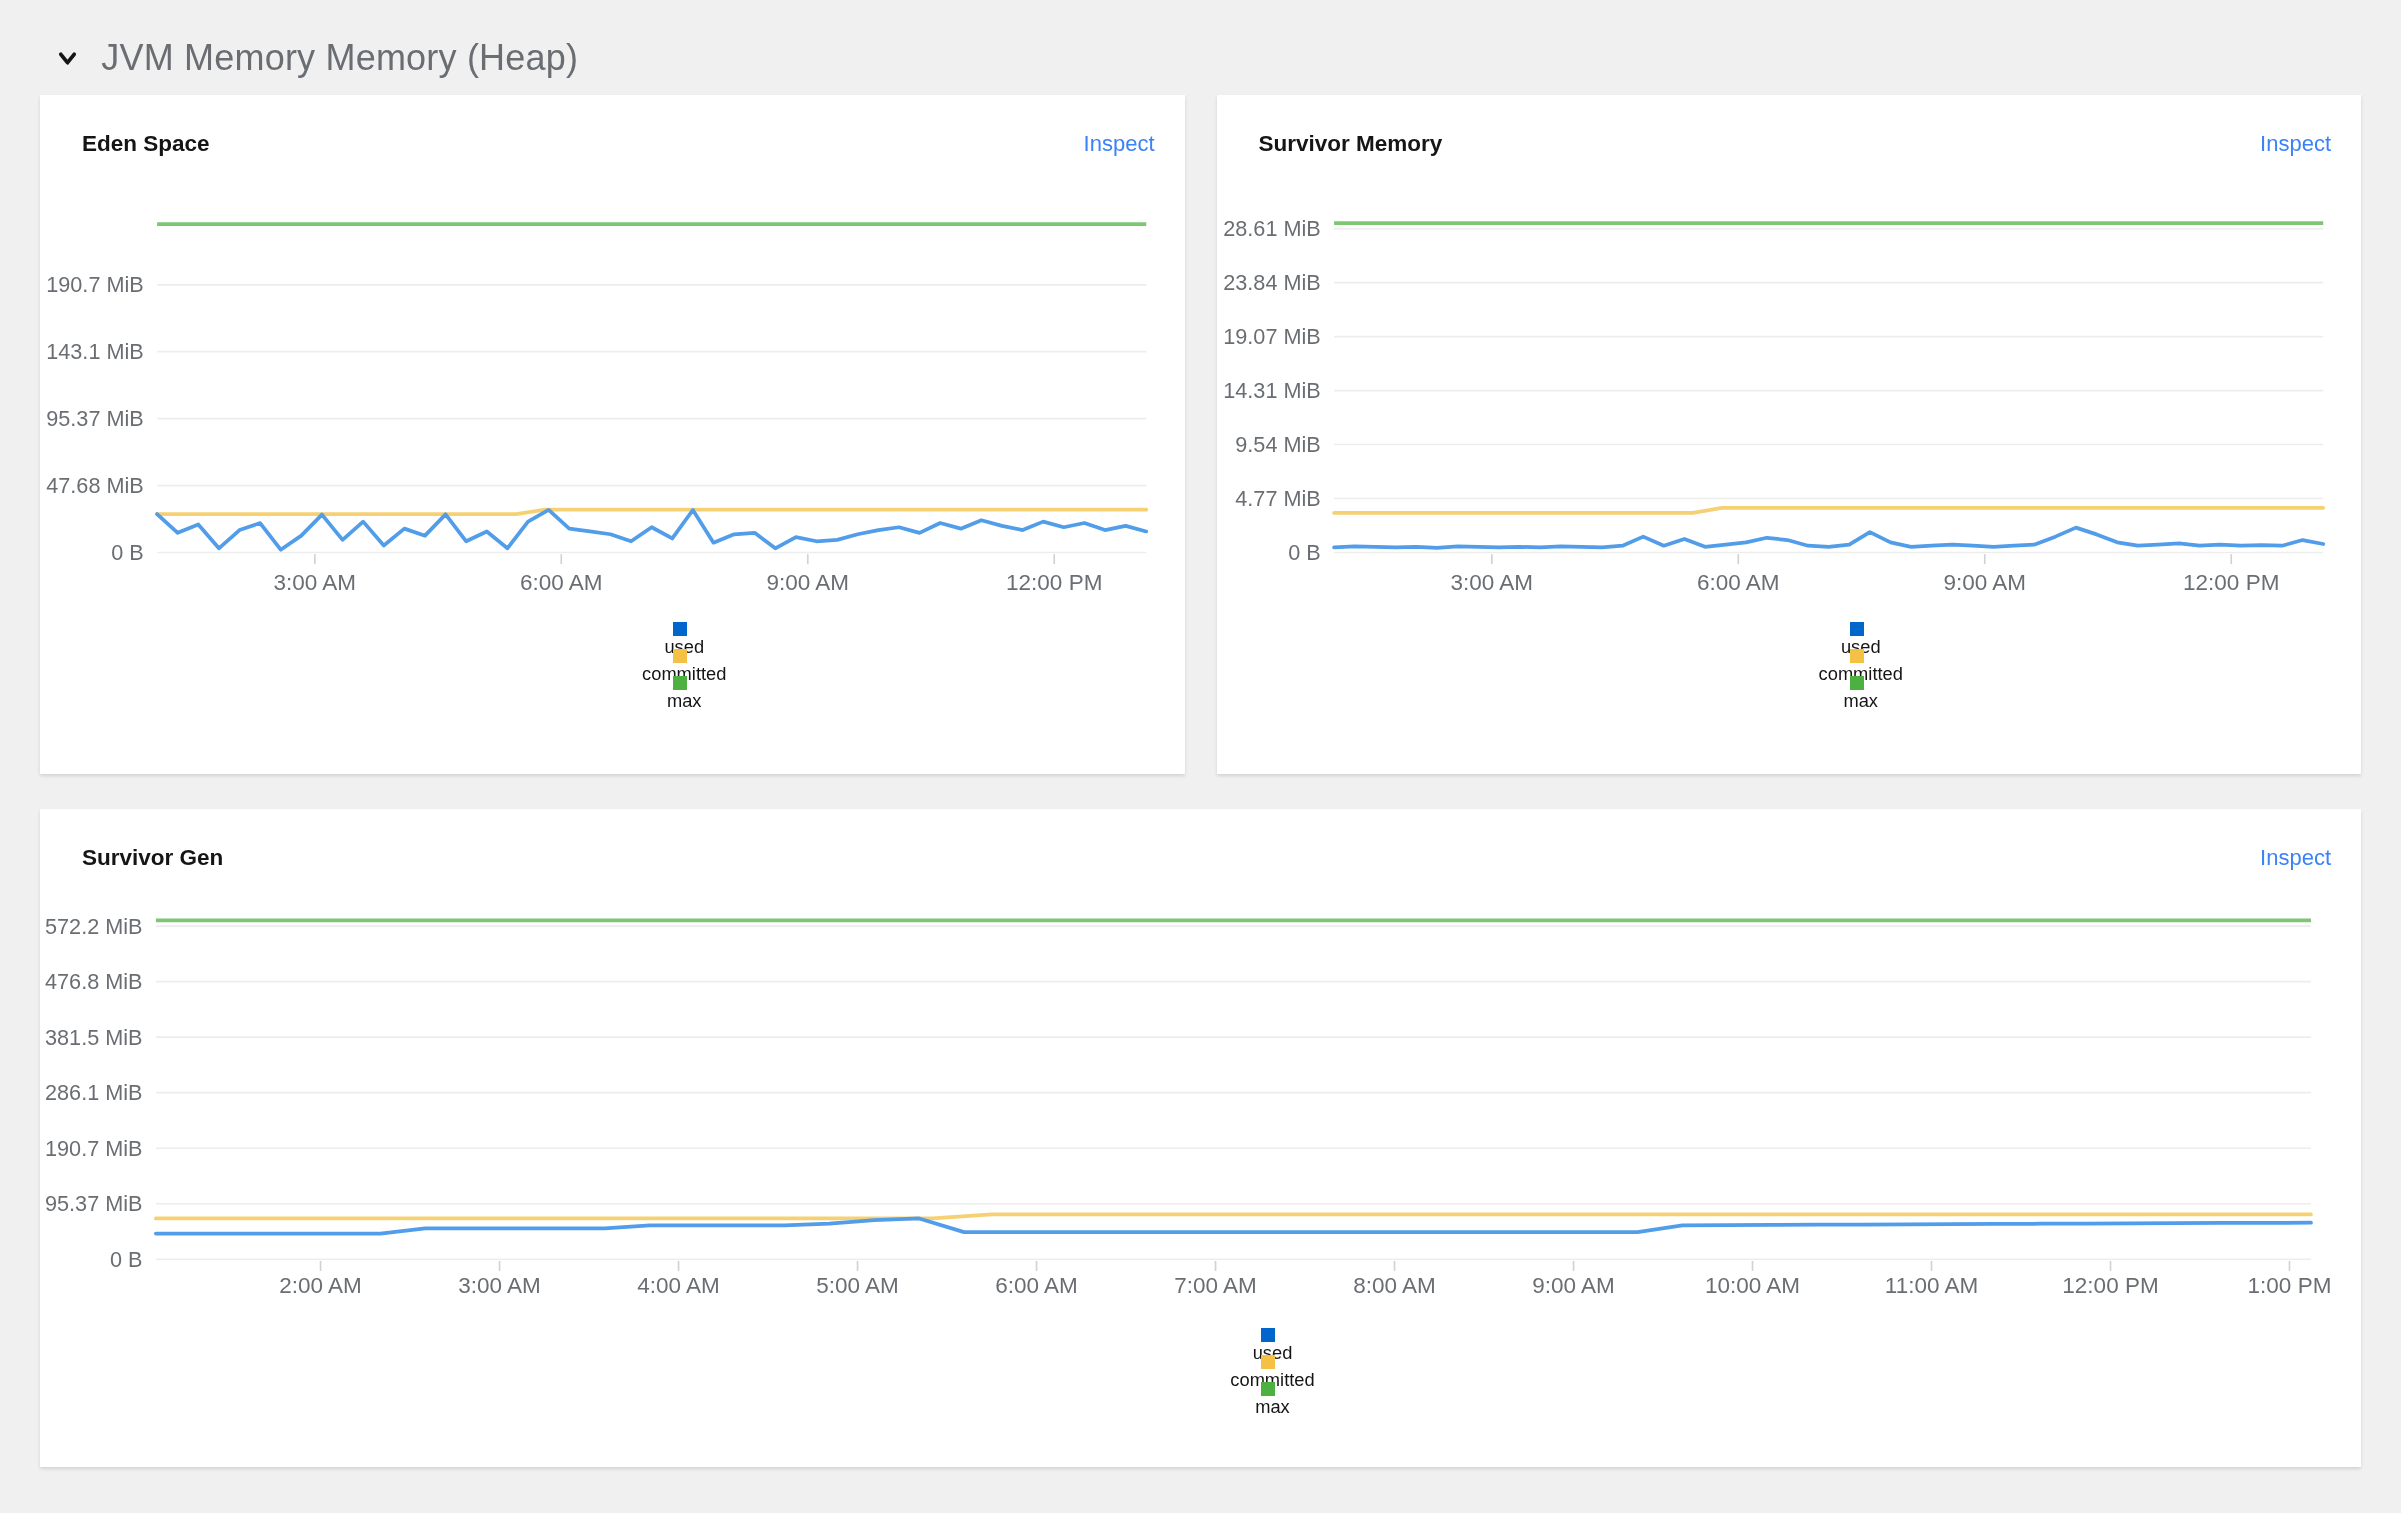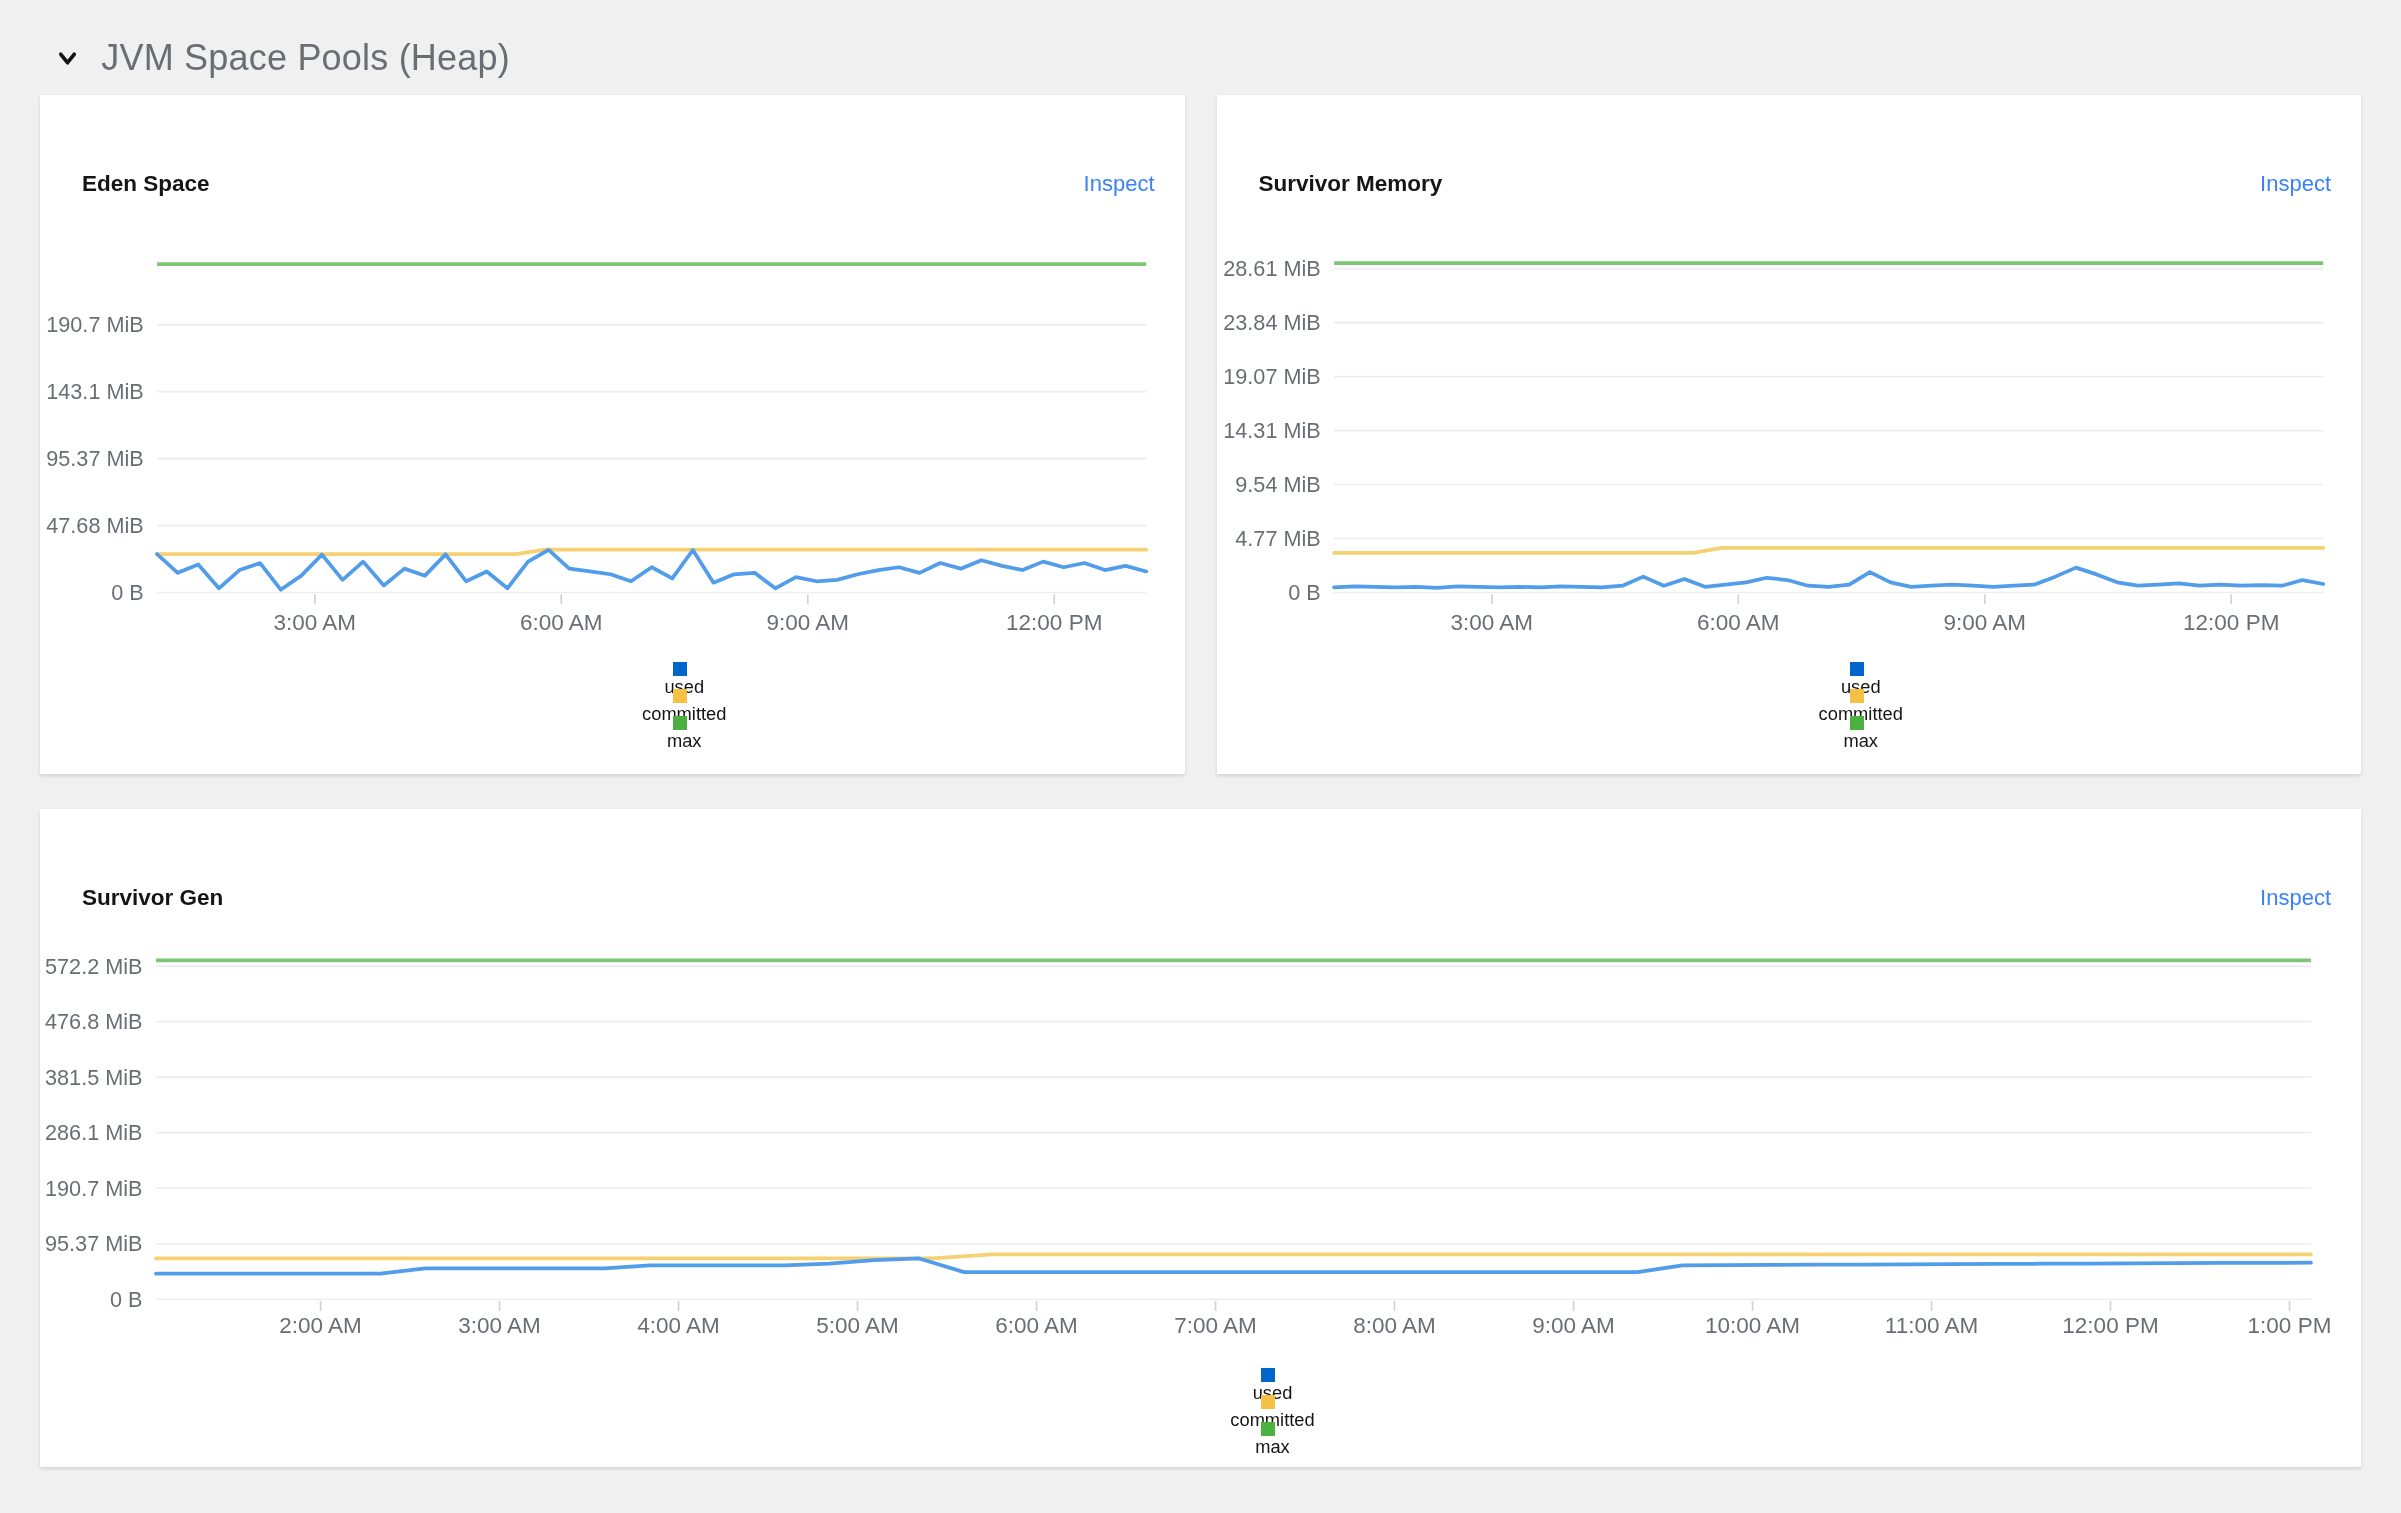--- a/index.html
+++ b/index.html
@@ -19,21 +19,21 @@
   .card {
     background:#ffffff;
     box-shadow:0 1.7px 3.3px rgba(3,3,3,0.12);
     flex:1;
     height:679px;
     overflow:hidden;
   }
   .card-wide-row { margin-top:35px; }
   .card-wide-row .card { height:658px; }
 
-  .card-header { display:flex; justify-content:space-between; align-items:flex-start; padding:35px 30px 0 42px;margin-top:40px; }
+  .card-header { display:flex; justify-content:space-between; align-items:flex-start; padding:35px 30px 0 42px; }
   .card-title { font-size:22.5px; font-weight:700; color:#151515; line-height:28px; }
   .inspect-link { font-size:22px; font-weight:400; color:#3b82f6; text-decoration:none; line-height:28px; cursor:pointer; }
 
   svg.chart { display:block; margin-top:37px; }
   svg.chart text { font-family:"Liberation Sans", sans-serif; }
 
   .legend { margin-top:27.5px; padding-left:144px; }
   .legend-item { display:flex; align-items:center; height:27px;flex-direction:column; }
   .legend-swatch { width:14px; height:14px; display:inline-block; margin-right:8.3px; flex:none; }
   .legend-label { font-size:18.3px; color:#151515; }
@@ -42,21 +42,21 @@
 <body>
 
 <div class="page">
 
   <div class="section-header">
     <button class="chevron-btn">
       <svg width="25" height="25" viewBox="0 0 30 30">
         <polyline points="7,10 15,20 23,10" fill="none" stroke="#151515" stroke-width="4.5" stroke-linecap="round" stroke-linejoin="round"></polyline>
       </svg>
     </button>
-    <h1 class="section-title">JVM Space Pools (Heap)</h1>
+    <h1 class="section-title">JVM Memory Memory (Heap)</h1>
   </div>
 
   <div class="cards-row">
 
     <div class="card">
       <div class="card-header">
         <h2 class="card-title">Eden Space</h2>
         <a class="inspect-link">Inspect</a>
       </div>
       <svg class="chart" width="1145" height="400" viewBox="0 0 1373 480">

